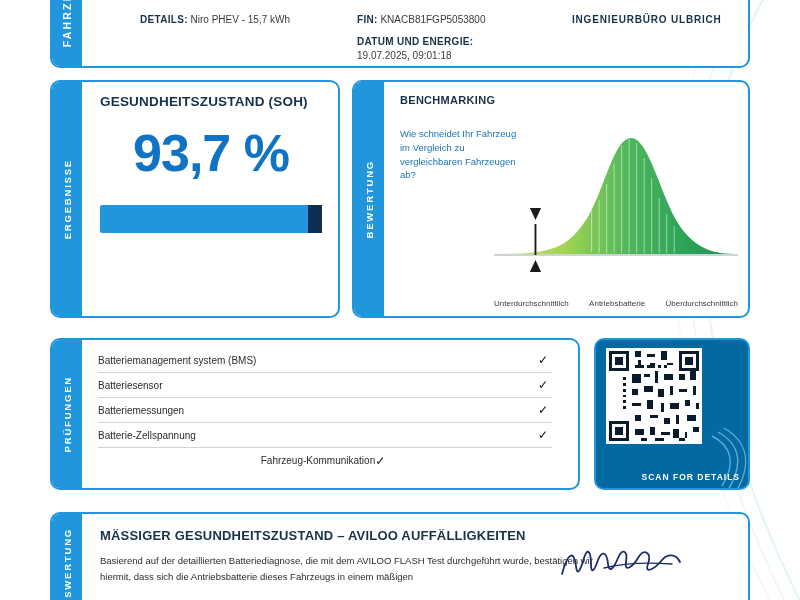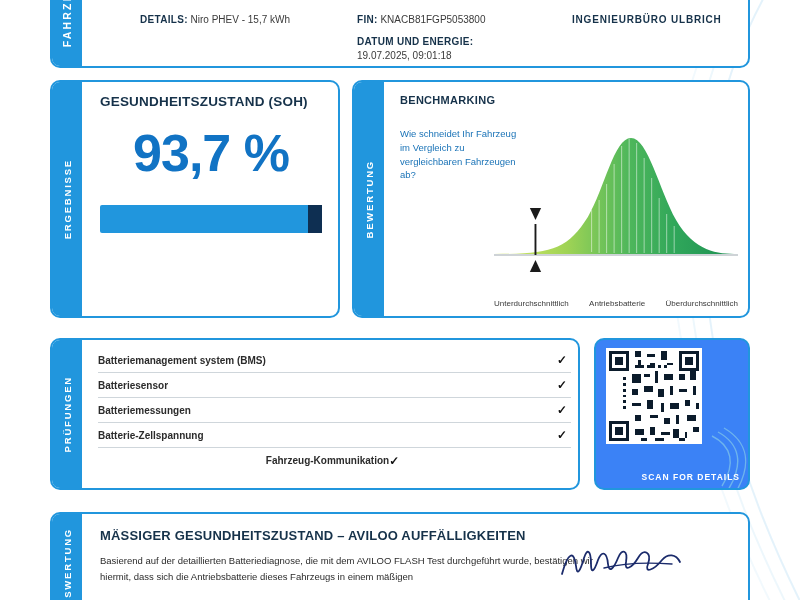--- a/index.html
+++ b/index.html
@@ -81,29 +81,29 @@
   .bench-title { font-size:11px; font-weight:bold; color:#16324a; letter-spacing:.3px; }
   .bench-sub { font-size:9.5px; color:#1a73b7; line-height:1.45; margin-top:21px; width:120px; }
   .bench-chart { position:absolute; left:110px; right:10px; top:30px; height:160px; }
   .bench-axis-labels {
     position:absolute; left:110px; right:10px; bottom:8px;
     display:flex; justify-content:space-between; font-size:8px; color:#3a3a3a;
   }
 
   
   #checks-card { left:50px; top:338px; width:530px; height:152px; }
-  .checks-body { position:absolute; left:30px; right:0; top:0; bottom:0; padding:8px 7px 6px 16px;font-weight:bold; }
+  .checks-body { position:absolute; left:30px; right:0; top:0; bottom:0; padding:8px 26px 6px 16px; }
   .check-row {
     display:flex; align-items:center; justify-content:space-between;
     border-bottom:1px solid #cfd6db; height:25px; font-size:10px; color:#2b2b2b;
   }
   .check-row:last-child { border-bottom:none;justify-content:center; }
   .check-mark { color:#111; font-size:12px; padding-right:4px; }
 
-  #qr-card { left:594px; top:338px; width:156px; height:152px; background:#3b82f6; border-color:#2196dd; }
+  #qr-card { left:594px; top:338px; width:156px; height:152px; background:#0369a1; border-color:#2196dd; }
   .qr-inner {
     position:absolute; left:10px; top:8px; width:96px; height:96px; background:#ffffff;
   }
   .qr-caption {
     position:absolute; right:8px; bottom:6px; font-size:8.5px; font-weight:bold;
     color:#ffffff; letter-spacing:1px;
   }
 
   
   #concl-card { left:50px; top:512px; width:700px; height:120px; }

